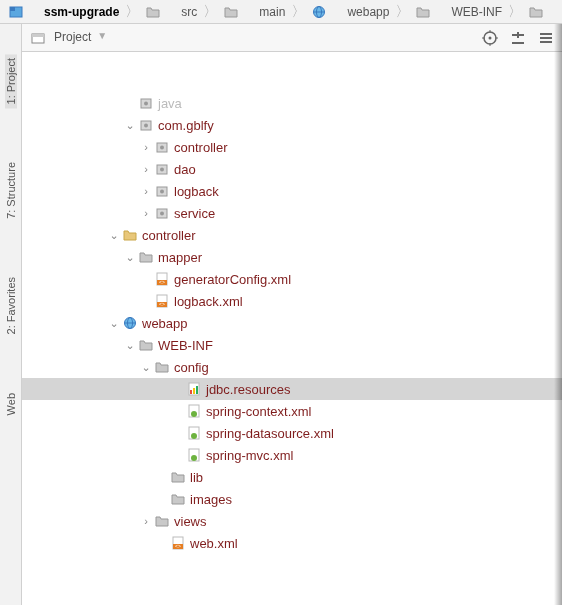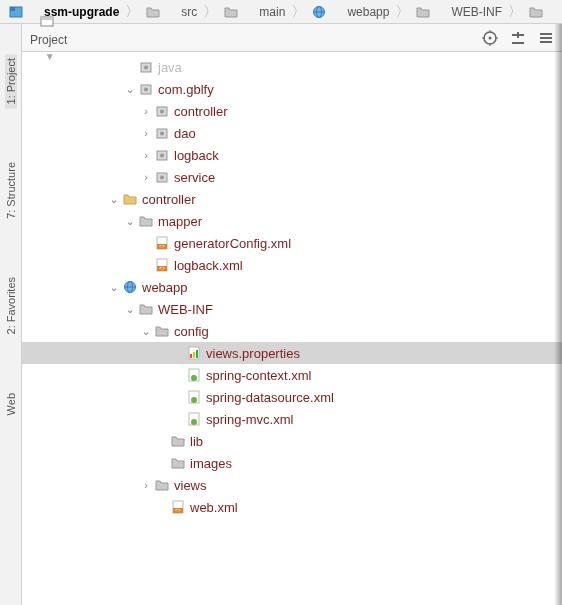--- a/index.html
+++ b/index.html
@@ -13,28 +13,28 @@
 .crumb.first .crumb-label { font-weight: bold; color: #000; }
 
 
 .shell { display: flex; height: calc(100% - 24px); }
 .gutter { width: 22px; background: #f2f2f2; border-right: 1px solid #d0d0d0; display: flex; flex-direction: column; align-items: center; justify-content: flex-start; gap: 50px; padding-top: 30px; }
 .gutter-label { writing-mode: vertical-rl; transform: rotate(180deg); font-size: 11px; color: #555; display: flex; align-items: center; gap: 4px; cursor: pointer; padding: 4px 0; }
 .gutter-label.active { background: #e0e0e0; }
 
 .panel { flex: 1; display: flex; flex-direction: column; background: #fff; position: relative; }
 .panel-header { height: 28px; display: flex; align-items: center; justify-content: space-between; border-bottom: 1px solid #d0d0d0; padding: 0 8px; background: #f7f7f7; }
-.panel-header-left { display: flex; align-items: center; gap: 4px; flex-direction: column; }
+.panel-header-left { display: flex; gap: 4px; }
 .panel-title { font-size: 12px; color: #555; }
 .dropdown-chevron { color: #aaa; font-size: 10px; margin-left: 2px; }
 .panel-header-right { display: flex; gap: 12px; align-items: center; }
 .tool-icon { width: 16px; height: 16px; cursor: pointer; color: #666; display:flex; align-items:center; justify-content:center; }
 
 
-.tree { flex: 1; overflow: auto; padding-top: 4px; }
+.tree { flex: 1; overflow: auto; padding-top: 4px; margin-top: 36px; }
 .row { display: flex; align-items: center; height: 22px; white-space: nowrap; cursor: pointer; }
 .row.selected { background: #d5d5d5; }
 .arrow { width: 16px; display: inline-flex; justify-content: center; color: #888; font-size: 11px; }
 .node-icon { width: 16px; height: 16px; margin-right: 4px; display:inline-flex; align-items:center; justify-content:center;}
 .node-label { font-size: 13px; color: #7f1d1d; }
 .ind-4{padding-left:84px}.ind-5{padding-left:100px}.ind-6{padding-left:116px}.ind-7{padding-left:132px}
 .ind-8{padding-left:148px}
 
 
 svg { display: block; }
@@ -293,21 +293,21 @@
         <div class="row ind-8 selected">
           <span class="arrow"></span>
           <span class="node-icon">
             <svg width="14" height="14">
               <rect x="2" y="1" width="10" height="12" fill="#fff" stroke="#bbb"></rect>
               <rect x="3" y="8" width="2" height="4" fill="#e74c3c"></rect>
               <rect x="6" y="6" width="2" height="6" fill="#f1c40f"></rect>
               <rect x="9" y="4" width="2" height="8" fill="#27ae60"></rect>
             </svg>
           </span>
-          <span class="node-label">views.properties</span>
+          <span class="node-label">jdbc.resources</span>
         </div>
         <div class="row ind-8">
           <span class="arrow"></span>
           <span class="node-icon">
             <svg width="14" height="14">
               <rect x="2" y="1" width="10" height="12" fill="#fff" stroke="#bbb"></rect>
               <circle cx="7" cy="10" r="3" fill="#6db33f"></circle>
             </svg>
           </span>
           <span class="node-label">spring-context.xml</span>

